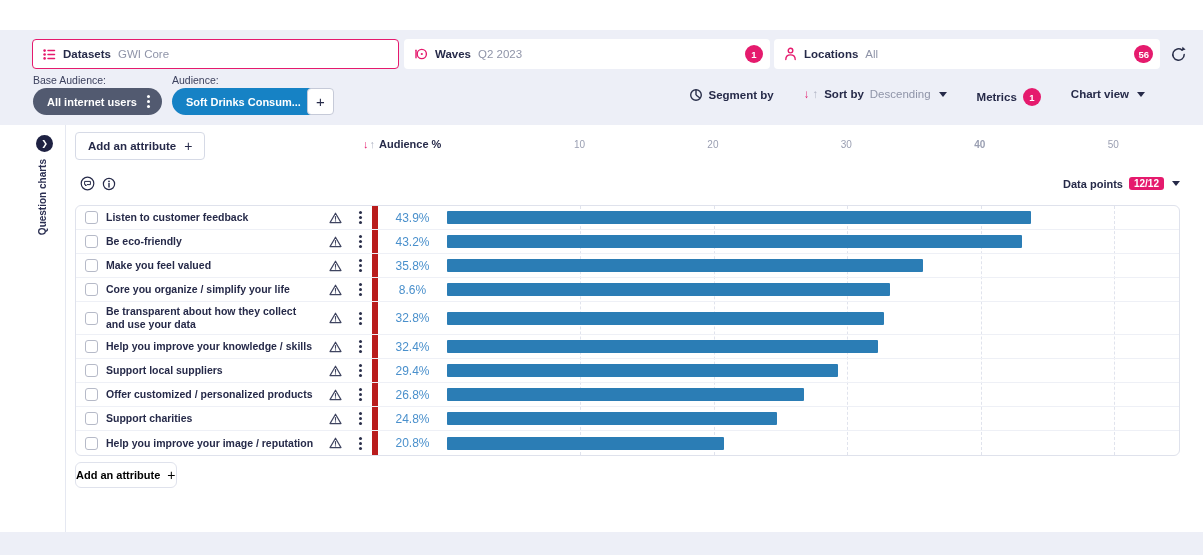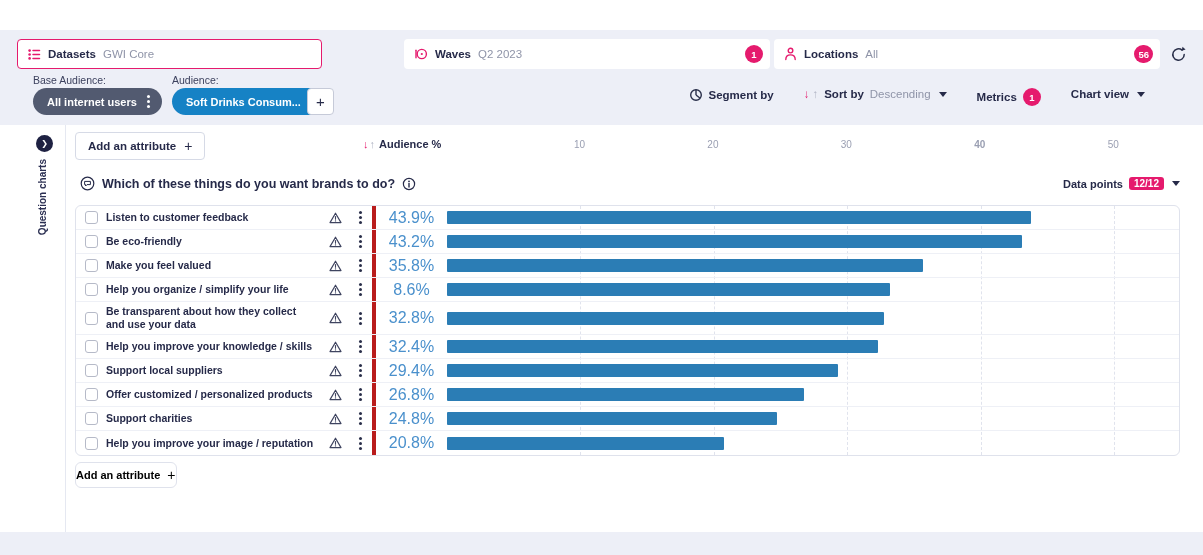--- a/index.html
+++ b/index.html
@@ -16,21 +16,21 @@
     --row-border:#eef0f6;
   }
   *{box-sizing:border-box;margin:0;padding:0;}
   body{font-family:"Liberation Sans",sans-serif;color:var(--navy);}
   .app{position:relative;width:1203px;height:555px;background:var(--band-bg);overflow:hidden;}
   .top-white{position:absolute;left:0;top:0;width:100%;height:30px;background:#fff;}
   .toolbar-band{position:absolute;left:0;top:30px;width:100%;height:95px;background:var(--band-bg);}
 
   
   .field{position:absolute;top:9px;height:30px;background:#fff;border-radius:4px;display:flex;align-items:center;gap:7px;padding:0 10px;font-size:11.5px;}
-  .field-datasets{left:17px;width:305px;border:1.5px solid var(--pink);text-align:right;}
+  .field-datasets{left:32px;width:367px;border:1.5px solid var(--pink);text-align:right;}
   .field-waves{left:404px;width:366px;}
   .field-locations{left:774px;width:386px;}
   .flabel{font-weight:bold;}
   .fvalue{color:var(--gray-text);}
   .badge{position:absolute;right:7px;top:50%;transform:translateY(-50%);min-width:18px;height:18px;border-radius:9px;background:var(--pink);color:#fff;font-size:9.5px;font-weight:bold;display:flex;align-items:center;justify-content:center;padding:0 4px;}
   .refresh-btn{position:absolute;left:1167px;top:13px;width:22px;height:22px;display:flex;align-items:center;justify-content:center;cursor:pointer;background:none;border:none;}
 
   
   .aud-label{position:absolute;top:44px;font-size:10.5px;color:#3c415e;}
   .aud-label-base{left:33px;}
@@ -70,21 +70,21 @@
   .card{position:relative;border:1px solid var(--border);border-radius:6px;background:#fff;overflow:hidden;}
   .gridlines{position:absolute;left:371px;top:0;bottom:0;width:734px;pointer-events:none;}
   .gridline{position:absolute;top:0;bottom:0;border-left:1px dashed #e0e3ed;}
   .trow{position:relative;display:grid;grid-template-columns:30px 216px 26px 24px 75px 1fr;align-items:center;min-height:24px;border-bottom:1px solid var(--row-border);}
   .trow:last-child{border-bottom:none;}
   .cell{display:flex;align-items:center;}
   .cb-cell{justify-content:center;}
   .cb{width:13px;height:13px;border:1.5px solid #b6bac8;border-radius:3px;background:#fff;cursor:pointer;}
   .label-cell{font-size:10.5px;font-weight:bold;line-height:1.25;padding:3px 6px 3px 0;}
   .icon-cell{justify-content:center;cursor:pointer;color:#2a2f4a;}
-  .value-cell{font-size:16px;color:var(--value-blue);justify-content:center;align-self:stretch;border-left:4px solid #b91c1c;}
+  .value-cell{font-size:12px;color:var(--value-blue);justify-content:center;align-self:stretch;border-left:6px solid #b91c1c;}
   .plot-cell{align-self:stretch;position:relative;}
   .bar{height:13px;background:var(--bar-blue);border-radius:1px;}
 
   .foot-attr{margin-top:6px;height:26px;border:1px solid var(--border);border-radius:6px;background:#fff;display:flex;align-items:center;justify-content:center;gap:7px;font-size:11px;font-weight:bold;cursor:pointer;}
 </style>
 </head>
 <body>
 
 <div class="app">
   <div class="top-white"></div>
@@ -200,21 +200,20 @@
             <span class="tick" style="left: 72.7273%; font-weight: bold;">40</span>
             <span class="tick" style="left: 90.9091%;">50</span>
           </div>
       </div>
 
       <div class="question-row">
         <svg width="15" height="15" viewBox="0 0 15 15">
           <circle cx="7.5" cy="7.5" r="6.3" fill="none" stroke="#262a49" stroke-width="1.2"></circle>
           <path d="M4.6,5.4 h5.8 v3.2 h-3.4 l-1.4,1.4 v-1.4 h-1 z" fill="none" stroke="#262a49" stroke-width="1" stroke-linejoin="round"></path>
         </svg>
-        <span class="question-title">Which of these things do you want brands to do?</span>
         <svg width="14" height="14" viewBox="0 0 14 14">
           <circle cx="7" cy="7" r="5.6" fill="none" stroke="#262a49" stroke-width="1.2"></circle>
           <circle cx="7" cy="4.3" r="0.9" fill="#262a49"></circle>
           <line x1="7" y1="6.4" x2="7" y2="10" stroke="#262a49" stroke-width="1.4" stroke-linecap="round"></line>
         </svg>
         <button class="data-points">
           <span>Data points</span>
           <span class="dp-badge">12/12</span>
           <span class="caret"></span>
         </button>
@@ -286,21 +285,21 @@
               </div>
               <div class="cell value-cell">35.8%</div>
               <div class="cell plot-cell">
                 <div class="bar" style="width: 65.0909%;"></div>
               </div>
             </div>
             <div class="trow">
               <div class="cell cb-cell">
                 <span class="cb"></span>
               </div>
-              <div class="cell label-cell">Help you organize / simplify your life</div>
+              <div class="cell label-cell">Core you organize / simplify your life</div>
               <div class="cell icon-cell">
                 <svg width="13" height="12" viewBox="0 0 13 12">
   <path d="M6.5,1.2 L12,10.6 H1 Z" fill="none" stroke="#3f4460" stroke-width="1.2" stroke-linejoin="round"></path>
   <line x1="6.5" y1="4.6" x2="6.5" y2="7.2" stroke="#3f4460" stroke-width="1.1" stroke-linecap="round"></line>
   <circle cx="6.5" cy="8.9" r="0.7" fill="#3f4460"></circle>
                 </svg>
               </div>
               <div class="cell icon-cell">
                 <span class="kebab"></span>
               </div>

